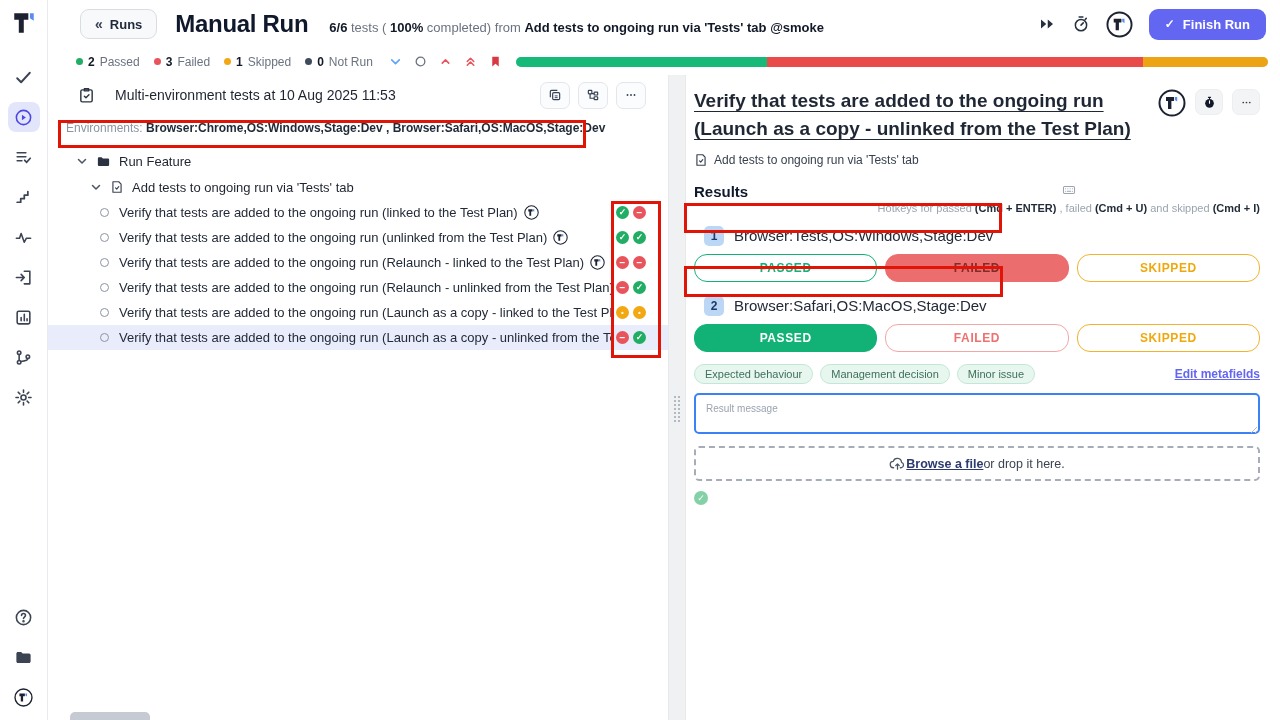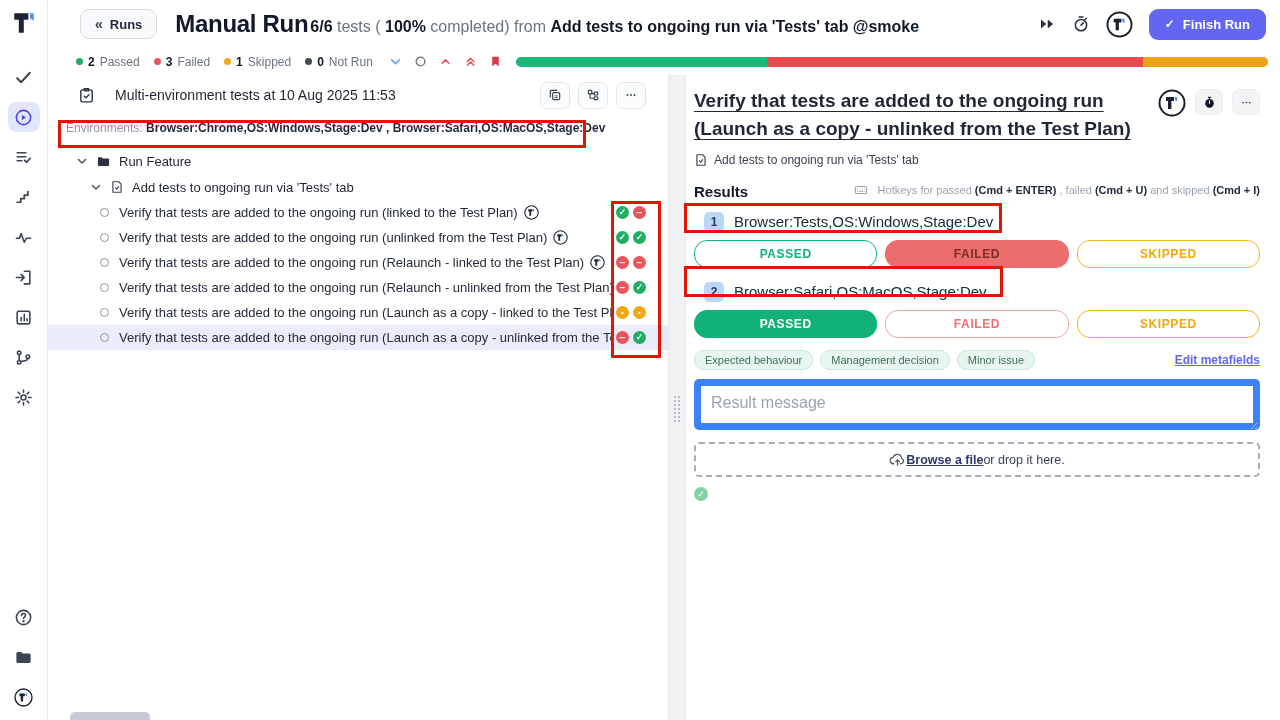--- a/index.html
+++ b/index.html
@@ -14,21 +14,21 @@
   .sb-btn { width:32px; height:30px; border-radius:8px; display:flex; align-items:center; justify-content:center; color:#3c4454; }
   .sb-btn svg { width:19px; height:19px; }
   .sb-btn.active { background:#e3e6fa; color:#4f46e5; }
   .sb-bottom { margin-top:auto; margin-bottom:8px; display:flex; flex-direction:column; align-items:center; gap:10px; }
 
   
   .topbar { position:absolute; left:48px; top:0; right:0; height:48px; display:flex; align-items:center; }
   .runs-btn { margin-left:32px; display:flex; align-items:center; gap:7px; background:#f8f9fb; border:1px solid #d9dde3; border-radius:9px; padding:6px 14px; font-size:13px; font-weight:700; color:#1f2937; cursor:pointer; }
   .runs-chev { font-size:14px; color:#374151; }
   .page-title { margin-left:18px; font-size:24px; font-weight:800; color:#10182b; letter-spacing:-0.3px; }
-  .page-sub { margin-left:2px; margin-top:6px; font-size:16px; color:#6b7280; }
+  .page-sub { margin-left:21px; margin-top:6px; font-size:13px; color:#6b7280; }
   .page-sub b { color:#111827; }
   .topbar-right { margin-left:auto; display:flex; align-items:center; gap:16px; padding-right:14px; }
   .tb-ic { width:18px; height:18px; color:#27303f; }
   .tb-avatar { width:27px; height:27px; }
   .finish-btn { display:flex; align-items:center; gap:8px; background:#6366f1; color:#fff; border:none; border-radius:9px; padding:8px 16px; font-size:13px; font-weight:700; cursor:pointer; }
   .finish-check { font-size:12px; }
 
   
   .statusrow { position:absolute; left:48px; top:48px; right:0; height:27px; display:flex; align-items:center; }
   .counts { display:flex; align-items:center; gap:14px; margin-left:28px; font-size:12px; color:#6b7280; }
@@ -81,38 +81,38 @@
   .right-panel { position:absolute; left:686px; top:75px; right:0; bottom:0; background:#fff; padding:12px 20px 0 8px; }
   .rp-titlebar { display:flex; }
   .rp-title { width:468px; font-size:19px; font-weight:600; color:#1f2734; line-height:28px; text-decoration:underline; text-underline-offset:4px; text-decoration-thickness:1px; cursor:pointer; }
   .rp-title-icons { margin-left:auto; display:flex; align-items:flex-start; gap:9px; padding-top:2px; }
   .rp-avatar { width:28px; height:28px; }
   .rp-ic-btn { width:28px; height:26px; background:#f3f4f6; border:1px solid #eceef1; border-radius:7px; display:flex; align-items:center; justify-content:center; color:#111; cursor:pointer; }
   .rp-ic-btn svg { width:13px; height:13px; }
   .rp-suite { display:flex; align-items:center; gap:6px; margin-top:10px; font-size:12px; color:#39414f; }
   .rp-results-row { display:flex; align-items:baseline; margin-top:16px; }
   .rp-results { font-size:15px; font-weight:700; color:#10182b; }
-  .hotkeys { margin-left:auto; font-size:11px; color:#9ca3af; display:flex; align-items:center; gap:10px; }
+  .hotkeys { margin-left:auto; font-size:11px; color:#9ca3af; display:flex; align-items:center; gap:5px;flex-direction:column; }
   .hotkeys b { color:#1f2937; }
   .kb-ic { width:14px; height:14px; color:#9ca3af; }
   .env-result { display:flex; align-items:center; gap:10px; height:29px; margin-top:7px; padding-left:10px; }
   .env-num { width:20px; height:20px; border-radius:5px; background:#bcd7f6; color:#1d3b66; font-size:12px; font-weight:700; display:flex; align-items:center; justify-content:center; }
   .env-name { font-size:15px; color:#222a38; }
   .btn-row { display:flex; gap:8px; margin-top:4px; }
   .res-btn { flex:1; height:28px; border-radius:13px; font-size:12px; font-weight:700; letter-spacing:0.6px; display:flex; align-items:center; justify-content:center; cursor:pointer; border:1.5px solid transparent; background:#fff; font-family:"Liberation Sans",sans-serif; }
   .b-pass-o { border-color:#12b277; color:#12b277; }
   .b-pass-f { background:#12b277; border-color:#12b277; color:#fff; }
   .b-fail-o { border-color:#f3a6a6; color:#ee7070; }
   .b-fail-f { background:#ec6d6d; border-color:#ec6d6d; color:#7e2c2c; }
   .b-skip-o { border-color:#f2b32c; color:#efa90f; }
   .tags-row { display:flex; align-items:center; margin-top:12px; }
   .tag { background:#e7f7ef; border:1px solid #c2e8d4; color:#40705a; font-size:11px; padding:3px 10px; border-radius:11px; margin-right:7px; }
   .edit-meta { margin-left:auto; font-size:12px; font-weight:700; color:#6366f1; text-decoration:underline; cursor:pointer; }
   .msg-box { position:relative; margin-top:9px; }
-  .msg-box textarea { width:100%; height:51px; border:7px solid #3b82f6; border-radius:5px; padding:8px 10px; font-size:16px; font-family:"Liberation Sans",sans-serif; color:#1f2937; resize:none; }
+  .msg-box textarea { width:100%; height:41px; border:2px solid #3b82f6; border-radius:5px; padding:8px 10px; font-size:10px; font-family:"Liberation Sans",sans-serif; color:#1f2937; resize:none; }
   .msg-box textarea::placeholder { color:#9aa3b0; }
   .resize-handle { position:absolute; right:3px; bottom:5px; width:9px; height:9px;
     background:repeating-linear-gradient(135deg, transparent 0 2px, #b8bdc5 2px 3px); clip-path:polygon(100% 0, 100% 100%, 0 100%); }
   .dropzone { margin-top:8px; height:35px; border:2px dashed #a7adb8; border-radius:5px; display:flex; align-items:center; justify-content:center; font-size:12.5px; color:#3c4454; cursor:pointer; }
   .cloud-ic { width:17px; height:17px; color:#4b5563; }
   .browse-link { font-weight:700; color:#2d3a6e; text-decoration:underline; }
   .history { display:flex; align-items:center; gap:7px; margin-top:10px; font-size:12px; color:#9aa3b0; }
   .hist-check { width:14px; height:14px; border-radius:50%; background:#84d1a7; color:#fff; font-size:9px; display:flex; align-items:center; justify-content:center; }
   .hist-check::after { content:"\2713"; }
   .history b { color:#8e99a6; font-weight:700; }

